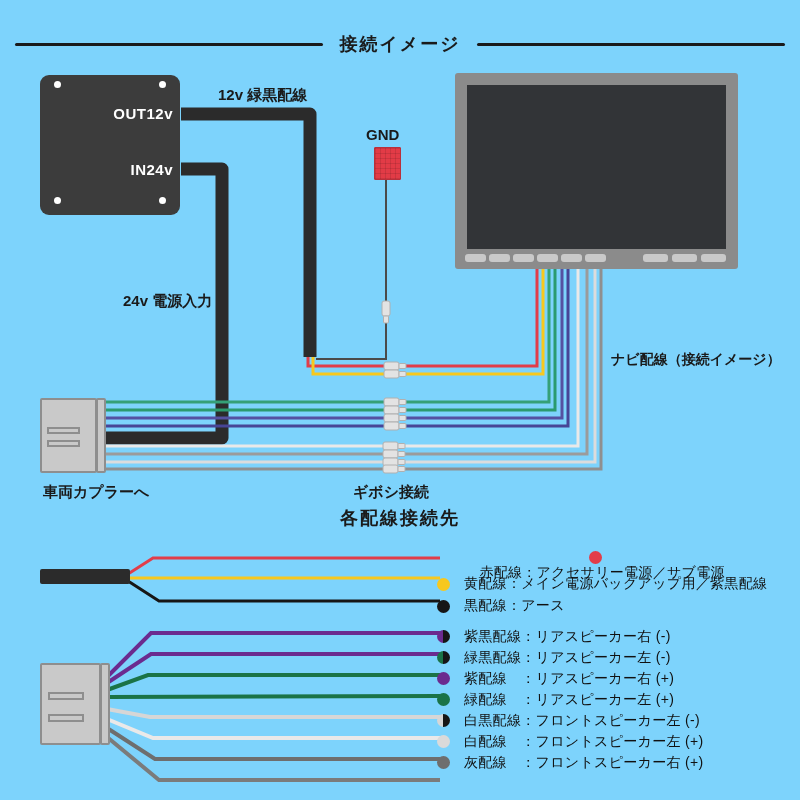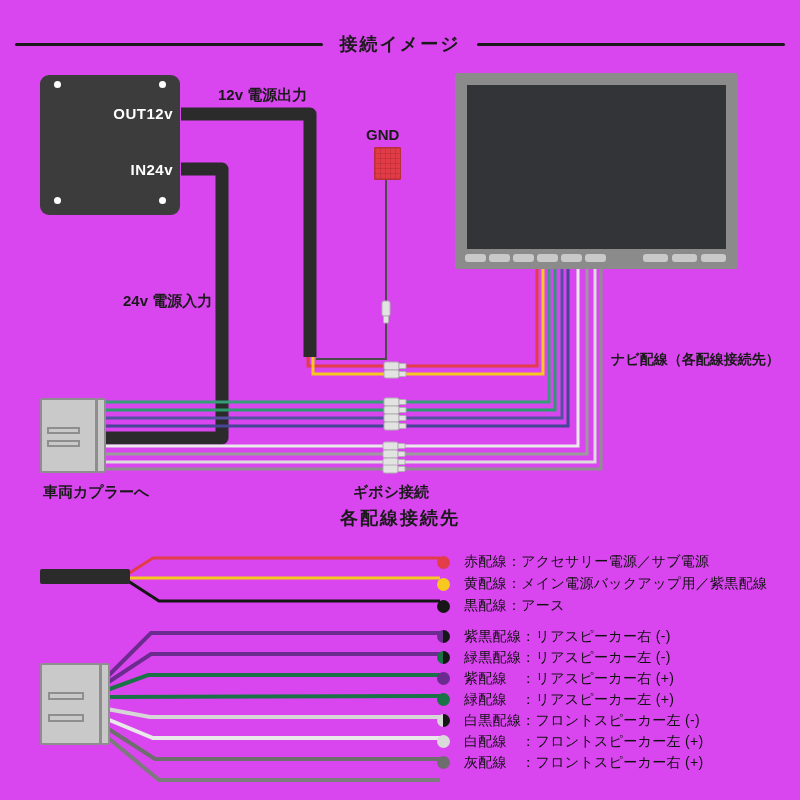--- a/index.html
+++ b/index.html
@@ -1,16 +1,16 @@
 <!DOCTYPE html>
 <html><head>
 <meta charset="utf-8">
 <style>
   html,body{margin:0;padding:0;background:#ffffff;}
-  .stage{position:relative;width:800px;height:800px;background:#d946ef;overflow:hidden;
+  .stage{position:relative;width:800px;height:800px;background:#7dd3fc;overflow:hidden;
          font-family:"Liberation Sans",sans-serif;color:#1a1a1a;}
   svg.wires{position:absolute;left:0;top:0;z-index:1;}
   .comp{position:absolute;z-index:2;}
   .lbl{position:absolute;z-index:3;font-weight:bold;font-size:15px;color:#1a1a1a;white-space:nowrap;}
   
   .sec-title{position:absolute;left:15px;width:770px;display:flex;align-items:center;z-index:3;}
   .sec-title .rule{flex:1;height:3px;background:#1a1a1a;border-radius:2px;}
   .sec-title .ttl{font-size:18px;font-weight:bold;letter-spacing:2px;padding:0 16px;white-space:nowrap;}
   
   .converter{left:40px;top:75px;width:140px;height:140px;border-radius:2px;}
@@ -147,43 +147,43 @@
   </div>
 
   <div class="comp gnd-conn" style="background-color: rgb(226, 59, 70);"></div>
 
   <div class="comp coupler" style="left: 40px; top: 398px; width: 57px; height: 75px; background-color: rgb(201, 201, 201);">
     <span class="slot" style="left:5px;top:27px;width:33px;height:7px;"></span>
     <span class="slot" style="left:5px;top:40px;width:33px;height:7px;"></span>
   </div>
   <div class="comp coupler-col" style="left: 96px; top: 398px; width: 10px; height: 75px; position: absolute; background-color: rgb(201, 201, 201);"></div>
 
-  <div class="lbl" style="left:218px;top:86px;">12v 電源出力</div>
+  <div class="lbl" style="left:218px;top:86px;">12v 緑黒配線</div>
   <div class="lbl" style="left:123px;top:292px;">24v 電源入力</div>
   <div class="lbl" style="left:366px;top:126px;">GND</div>
   <div class="lbl" style="left:43px;top:483px;">車両カプラーへ</div>
   <div class="lbl" style="left:353px;top:483px;">ギボシ接続</div>
-  <div class="lbl" style="left:611px;top:351px;font-size:14px;">ナビ配線（各配線接続先）</div>
+  <div class="lbl" style="left:611px;top:351px;font-size:14px;">ナビ配線（接続イメージ）</div>
 
   <div class="sec-title" style="top:506px;flex-direction:column;">
     <span class="rule"></span>
     <span class="ttl">各配線接続先</span>
     <span class="rule"></span>
   </div>
 
   <div class="comp" style="left: 40px; top: 569px; width: 90px; height: 15px; border-radius: 2px; background-color: rgb(43, 43, 43);"></div>
 
   <div class="comp coupler" style="left: 40px; top: 663px; width: 61px; height: 82px; background-color: rgb(201, 201, 201);">
     <span class="slot" style="left:6px;top:27px;width:36px;height:8px;"></span>
     <span class="slot" style="left:6px;top:49px;width:36px;height:8px;"></span>
   </div>
   <div class="comp coupler-col" style="left: 100px; top: 663px; width: 10px; height: 82px; position: absolute; background-color: rgb(201, 201, 201);"></div>
 
   <div class="legend" id="legend-top" style="top:551px;">
-      <div class="lrow" style="height: 22px;">
+      <div class="lrow" style="height: 22px; flex-direction: column;">
         <span class="dot" style="background: rgb(226, 61, 73);"></span>
         <span class="ltext">赤配線：アクセサリー電源／サブ電源</span>
       </div>
       <div class="lrow" style="height: 22px;">
         <span class="dot" style="background: rgb(247, 200, 30);"></span>
         <span class="ltext">黄配線：メイン電源バックアップ用／紫黒配線</span>
       </div>
       <div class="lrow" style="height: 22px;">
         <span class="dot" style="background: rgb(22, 22, 22);"></span>
         <span class="ltext">黒配線：アース</span>

